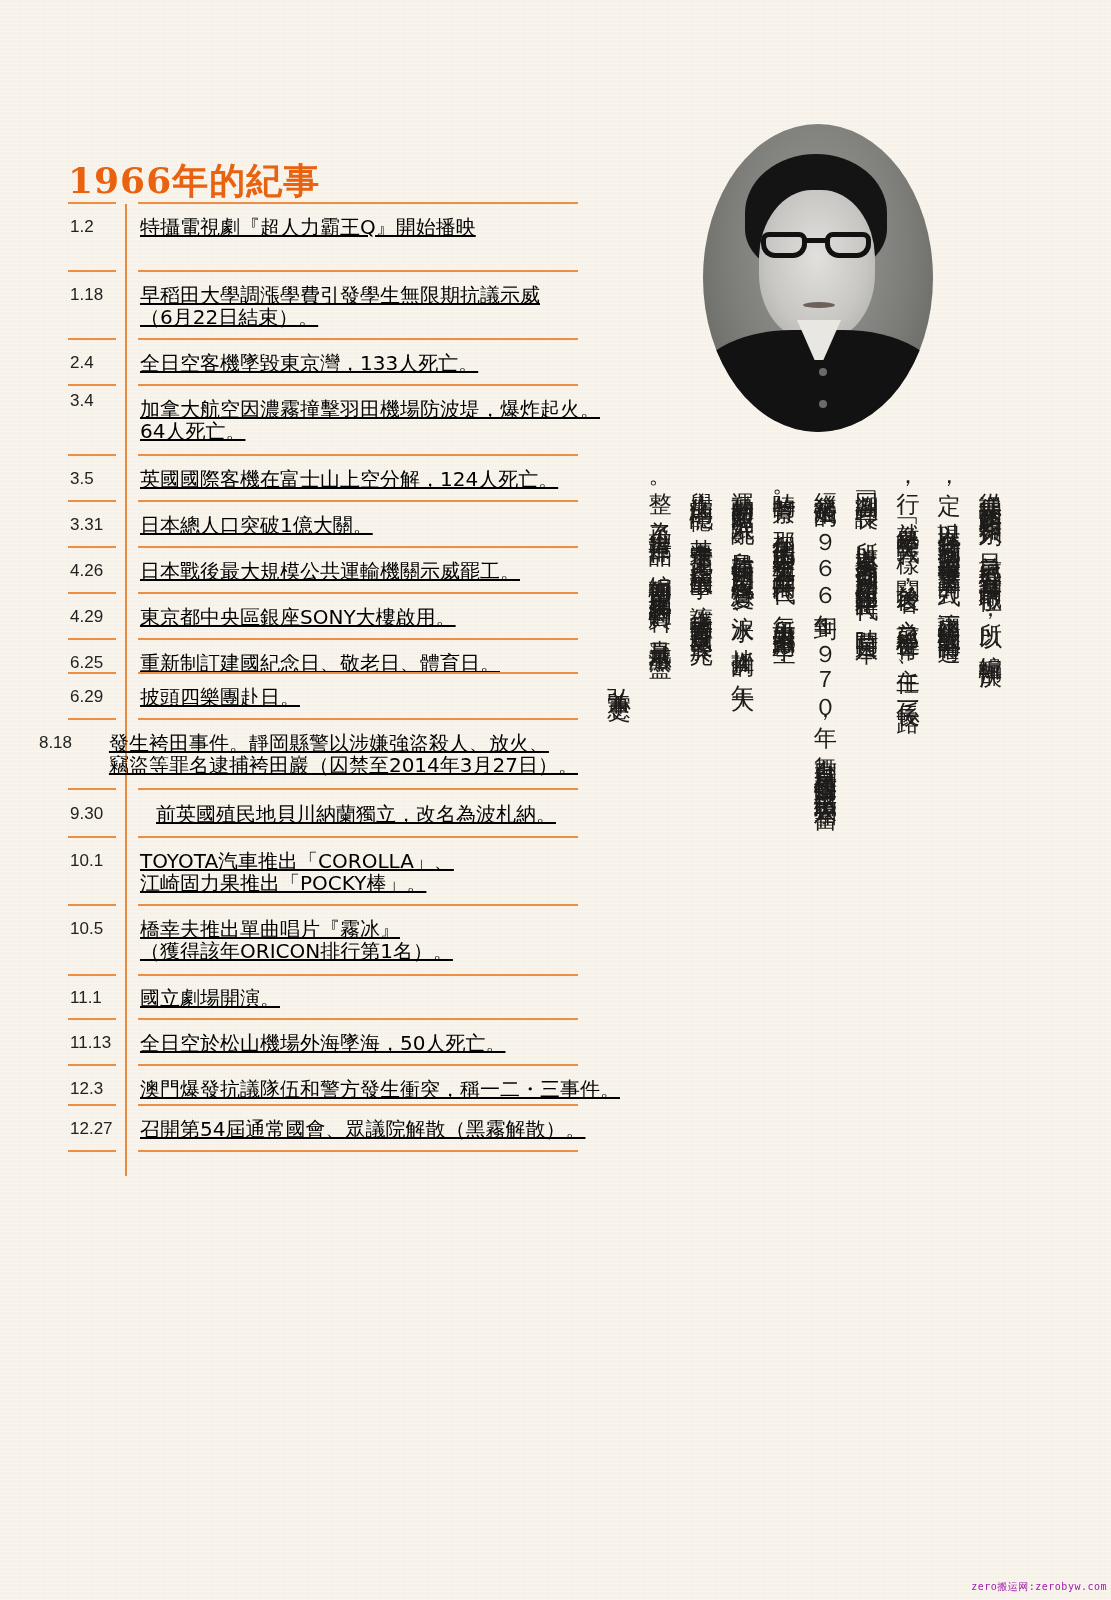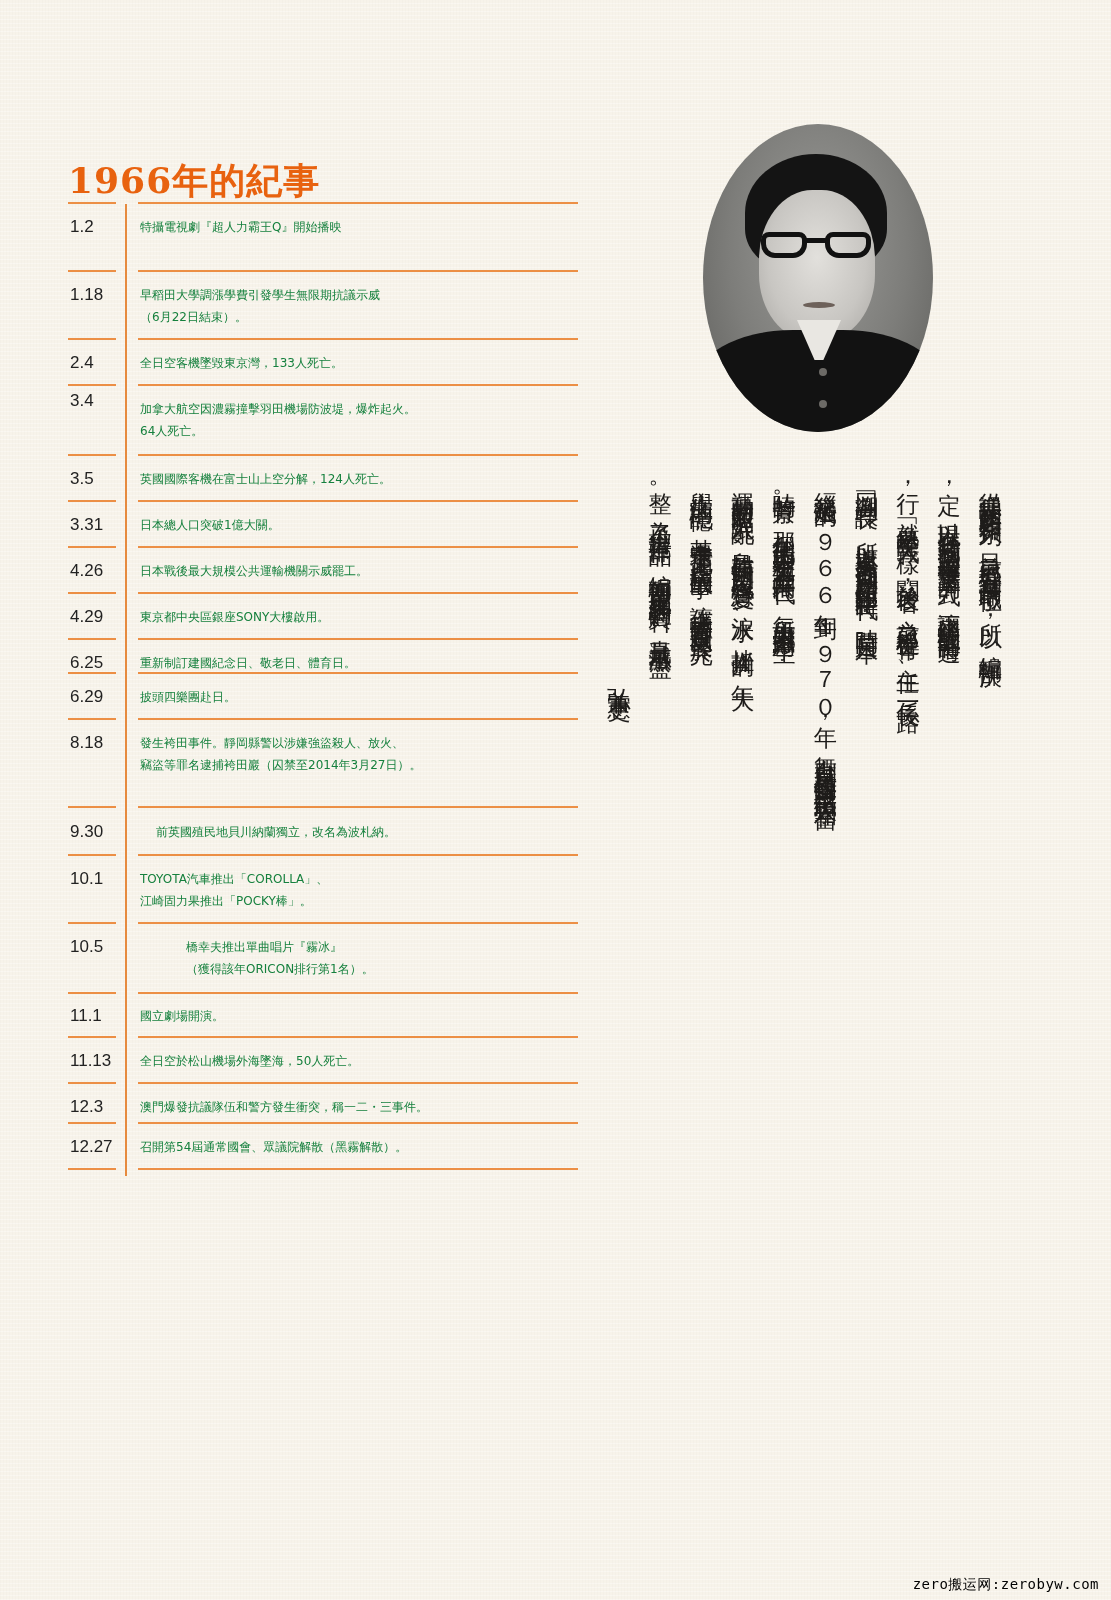--- a/index.html
+++ b/index.html
@@ -37,22 +37,23 @@
   .row.first::before, .row.first::after {
     content: ""; position: absolute; top: -2px; height: 2px; background: #ec8f45;
   }
   .row.first::before { left: 0; width: 48px; }
   .row.first::after { left: 70px; width: 440px; }
   .date {
     width: 70px; flex: 0 0 70px; font-size: 17px; color: #222;
     font-family: "Liberation Sans", sans-serif; padding-left: 2px; box-sizing: border-box;
   }
   .event {
-    flex: 1; font-size: 12px; color: #15803d; line-height: 22px;
+    flex: 1; font-size: 20px; color: #000000; line-height: 22px;
     padding-left: 2px;
+    text-decoration: underline;
   }
   .event .line { display: block; white-space: nowrap; }
   .portrait {
     position: absolute; left: 703px; top: 124px; width: 230px; height: 308px;
     border-radius: 50%; overflow: hidden;
     background: radial-gradient(ellipse at 50% 40%, #9b9b98 0%, #7d7d7a 55%, #5d5d5a 100%);
   }
   .portrait .hair {
     position: absolute; left: 42px; top: 30px; width: 142px; height: 118px;
     background: #141414; border-radius: 55% 55% 40% 40%;
@@ -91,23 +92,23 @@
   .vertical-text {
     position: absolute; left: 612px; top: 474px; width: 400px; height: 830px;
     writing-mode: vertical-rl; text-orientation: upright;
     font-family: "DejaVu Serif", "Liberation Serif", serif;
     font-size: 23.3px; line-height: 41.3px; letter-spacing: 3.2px;
     color: #1e1c1a;
   }
   .vertical-text .col { display: block; white-space: nowrap; }
   .vertical-text .sig { margin-top: 196px; display: block; }
   .watermark {
-    position: absolute; right: 12px; bottom: 6px;
+    position: absolute; right: 4px; bottom: 6px;
     font-family: "DejaVu Sans Mono", "Liberation Mono", monospace;
-    font-size: 14px; color: #000000; letter-spacing: 0.5px;
+    font-size: 10px; color: #a21caf; letter-spacing: 0.5px;
   }
 </style>
 </head>
 <body>
 
 <div class="title">1966年的紀事</div>
 
 <div class="timeline">
   <div class="vline"></div>
   <div id="rows">
@@ -186,21 +187,21 @@
         <div class="rule-event"></div>
       </div>
       <div class="row" style="height: 46px;">
         <div class="date" style="padding-top: 12px; line-height: 22px;">6.29</div>
         <div class="event" style="padding-top: 12px;">
           <span class="line">披頭四樂團赴日。</span>
         </div>
         <div class="rule-date"></div>
         <div class="rule-event"></div>
       </div>
-      <div class="row" style="height: 88px;">
+      <div class="row" style="height: 70px; justify-content: flex-end;">
         <div class="date" style="padding-top: 12px; line-height: 22px;">8.18</div>
         <div class="event" style="padding-top: 12px;">
           <span class="line">發生袴田事件。靜岡縣警以涉嫌強盜殺人、放火、</span>
           <span class="line">竊盜等罪名逮捕袴田巖（囚禁至2014年3月27日）。</span>
         </div>
         <div class="rule-date"></div>
         <div class="rule-event"></div>
       </div>
       <div class="row" style="height: 48px; gap: 16px;">
         <div class="date" style="padding-top: 13px; line-height: 22px;">9.30</div>
@@ -212,21 +213,21 @@
       </div>
       <div class="row" style="height: 68px;">
         <div class="date" style="padding-top: 12px; line-height: 22px;">10.1</div>
         <div class="event" style="padding-top: 12px;">
           <span class="line">TOYOTA汽車推出「COROLLA」、</span>
           <span class="line">江崎固力果推出「POCKY棒」。</span>
         </div>
         <div class="rule-date"></div>
         <div class="rule-event"></div>
       </div>
-      <div class="row" style="height: 70px; gap: 46px;">
+      <div class="row" style="height: 70px;">
         <div class="date" style="padding-top: 12px; line-height: 22px;">10.5</div>
         <div class="event" style="padding-top: 12px;">
           <span class="line">橋幸夫推出單曲唱片『霧冰』</span>
           <span class="line">（獲得該年ORICON排行第1名）。</span>
         </div>
         <div class="rule-date"></div>
         <div class="rule-event"></div>
       </div>
       <div class="row" style="height: 44px;">
         <div class="date" style="padding-top: 11px; line-height: 22px;">11.1</div>

